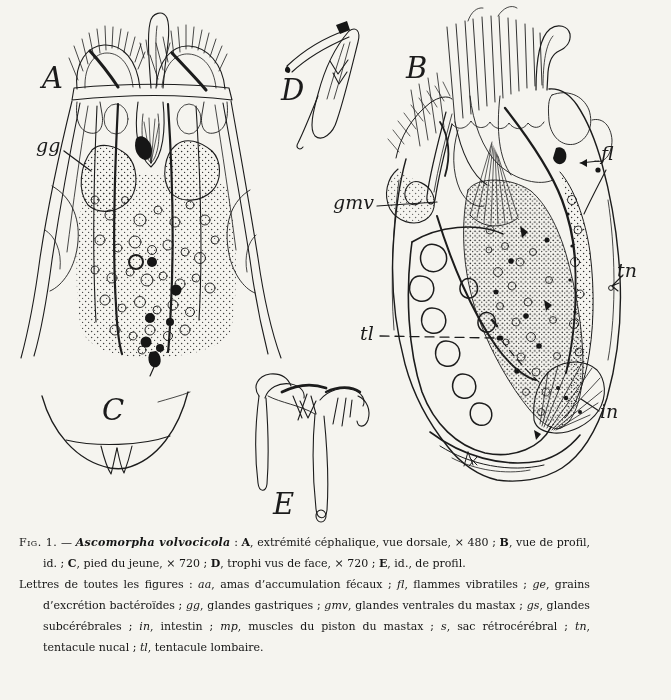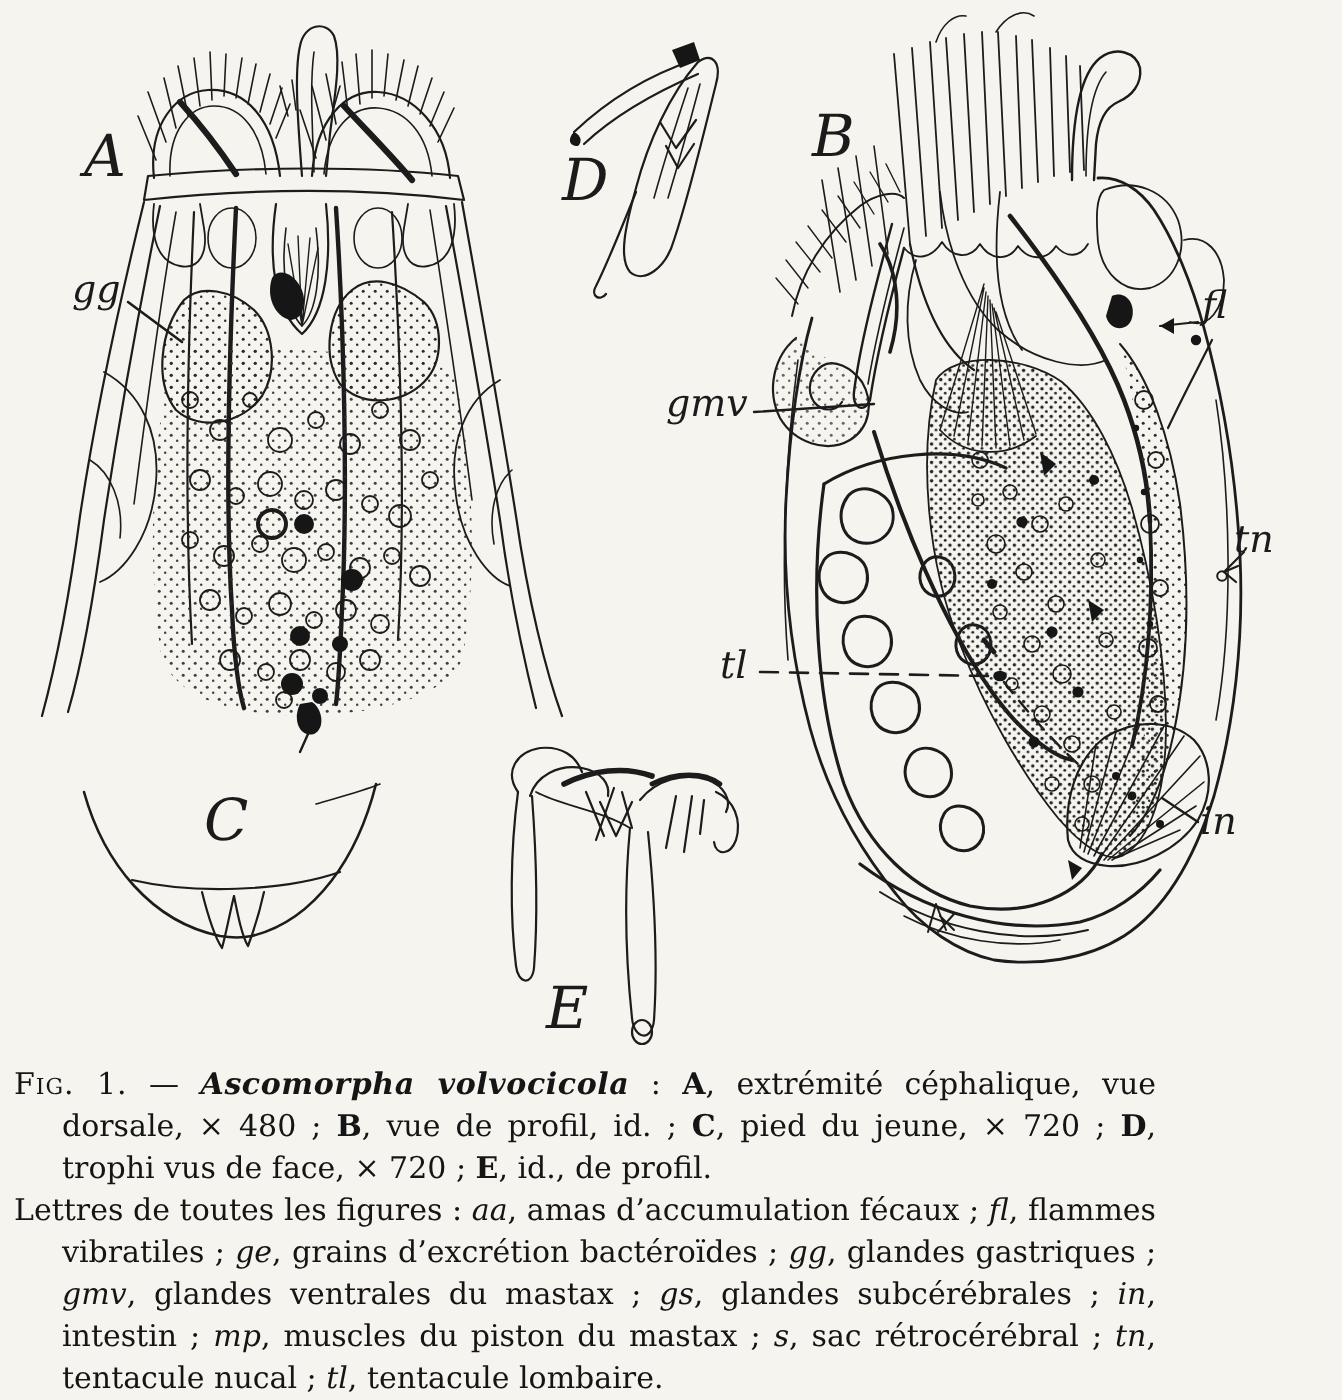--- a/index.html
+++ b/index.html
@@ -18,23 +18,23 @@
     position:absolute;
     font-family:"DejaVu Serif", serif;
     font-style:italic;
     color:#1b1b1b;
     line-height:1;
     white-space:nowrap;
   }
   .plabel.big{font-size:29px;}
   .plabel.small{font-size:19px;}
   .caption{
-    position:absolute;left:0;top:530px;width:585px;
+    position:absolute;left:12px;top:530px;width:585px;
     padding:2px 7px 0 7px;box-sizing:border-box;
-    font-size:15px;line-height:21px;
+    font-size:11px;line-height:21px;
     text-align:justify;
     color:#151515;
   }
   .cap-p{margin:0;padding-left:24px;text-indent:-24px;}
   .sc{font-variant:small-caps;letter-spacing:0.5px;}
   .caption i{font-style:italic;}
   .caption b{font-weight:bold;}
   .bi{font-style:italic;font-weight:bold;letter-spacing:0.3px;}
 </style>
 </head>

